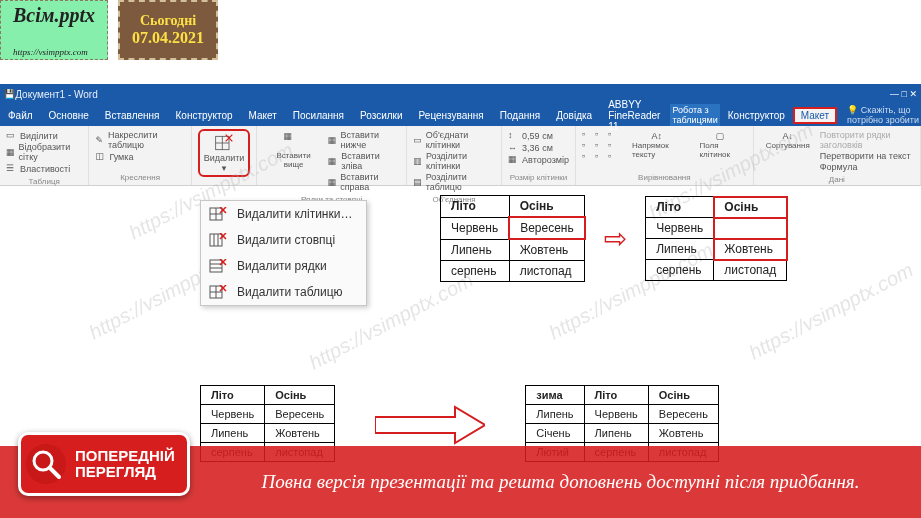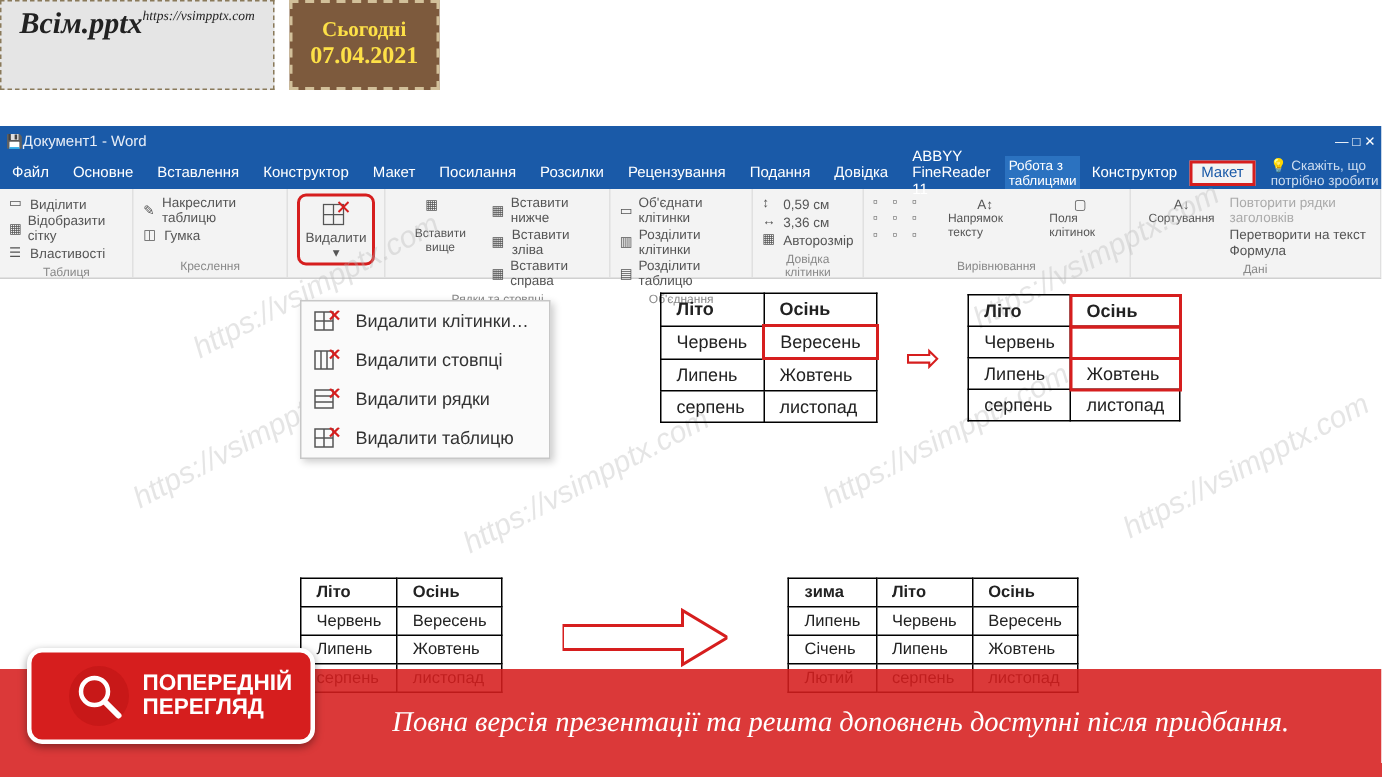--- a/index.html
+++ b/index.html
@@ -1,20 +1,20 @@
 <!DOCTYPE html>
 <html><head>
 <meta charset="utf-8">
 <style>
 * { margin: 0; padding: 0; box-sizing: border-box; }
 body { width: 921px; height: 518px; font-family: Arial, sans-serif; background: #fff; position: relative; overflow: hidden; }
 
 
 .header { display: flex; align-items: stretch; height: 60px; }
-.logo-badge { background: #e5e5e5; border: 1px dashed #8a7a5a; padding: 4px 12px; display: flex; flex-direction: row; justify-content: center; font-family: 'Times New Roman', serif; }
+.logo-badge { background: #86efac; border: 1px dashed #8a7a5a; padding: 4px 12px; display: flex; flex-direction: column; justify-content: center; font-family: 'Times New Roman', serif; gap: 20px; }
 .logo-badge .big { font-size: 20px; font-style: italic; font-weight: bold; color: #222; }
 .logo-badge .small { font-size: 9px; font-style: italic; color: #222; }
 .date-badge { background: #7d5a3d; color: #fde047; border: 2px dashed #d2c09a; margin-left: 10px; padding: 6px 12px; display: flex; flex-direction: column; justify-content: center; align-items: center; font-family: 'Times New Roman', serif; }
 .date-badge .lbl { font-size: 14px; font-weight: bold; }
 .date-badge .dt { font-size: 16px; font-weight: bold; }
 .title-bar { background: #7d5a3d; flex: 1; display: flex; align-items: center; justify-content: center; color: #fff; font-size: 19px; font-weight: bold; margin-left: 8px; }
 
 
 .ribbon { margin-top: 24px; font-size: 10px; }
 .ribbon-top { background: #1a5aa8; color: #fff; display: flex; align-items: center; height: 20px; padding: 0 4px; font-size: 9px; }
@@ -50,21 +50,21 @@
 .hl-cell { border: 2px solid #d61e1e !important; border-radius: 4px; }
 .hl-col { outline: 2px solid #d61e1e; outline-offset: -1px; }
 .arrow { font-size: 28px; color: #d61e1e; }
 
 .doc-lower { position: absolute; top: 385px; left: 200px; display: flex; gap: 40px; align-items: flex-start; z-index: 3; }
 .big-arrow { width: 110px; height: 40px; position: relative; margin-top: 20px; }
 .big-arrow svg { width: 100%; height: 100%; }
 
 
 .banner { position: absolute; bottom: 0; left: 0; right: 0; height: 72px; background: rgba(214,30,30,0.88); z-index: 10; display: flex; align-items: center; }
-.preview-badge { position: absolute; left: 18px; bottom: 22px; background: #d61e1e; border: 3px solid #fff; border-radius: 10px; padding: 8px 12px 8px 24px; display: flex; align-items: center; gap: 8px; z-index: 12; box-shadow: 0 2px 6px rgba(0,0,0,0.4); }
+.preview-badge { position: absolute; left: 18px; bottom: 22px; background: #d61e1e; border: 3px solid #fff; border-radius: 10px; padding: 8px 12px 8px 4px; display: flex; align-items: center; gap: 8px; z-index: 12; box-shadow: 0 2px 6px rgba(0,0,0,0.4); }
 .preview-badge .mag { width: 42px; height: 42px; }
 .preview-badge .ptxt { color: #fff; font-weight: bold; font-size: 15px; line-height: 1.1; font-family: 'Arial Black', sans-serif; text-transform: uppercase; }
 .banner-text { color: #fff; font-style: italic; font-size: 19px; text-align: center; flex: 1; padding-left: 220px; padding-right: 20px; line-height: 1.3; font-family: 'Times New Roman', serif; }
 
 .cross-red { stroke: #d61e1e; stroke-width: 1.5; }
 .tbl-mini { stroke: #555; stroke-width: 1; fill: none; }
 </style>
 </head>
 <body>
 
@@ -203,21 +203,21 @@
           </div>
         <div class="tool-item">
             <span class="tool-icon">↔</span>
             <span>3,36 см</span>
           </div>
         <div class="tool-item">
             <span class="tool-icon">▦</span>
             <span>Авторозмір</span>
           </div>
       </div>
-      <div class="grp-label">Довідка клітинки</div>
+      <div class="grp-label">Розмір клітинки</div>
     </div>
     <div class="tool-group">
       <div style="display:flex;gap:6px">
         <div style="display:grid;grid-template-columns:repeat(3,12px);gap:1px">
           <span>▫</span>
             <span>▫</span>
             <span>▫</span>
           <span>▫</span>
             <span>▫</span>
             <span>▫</span>

